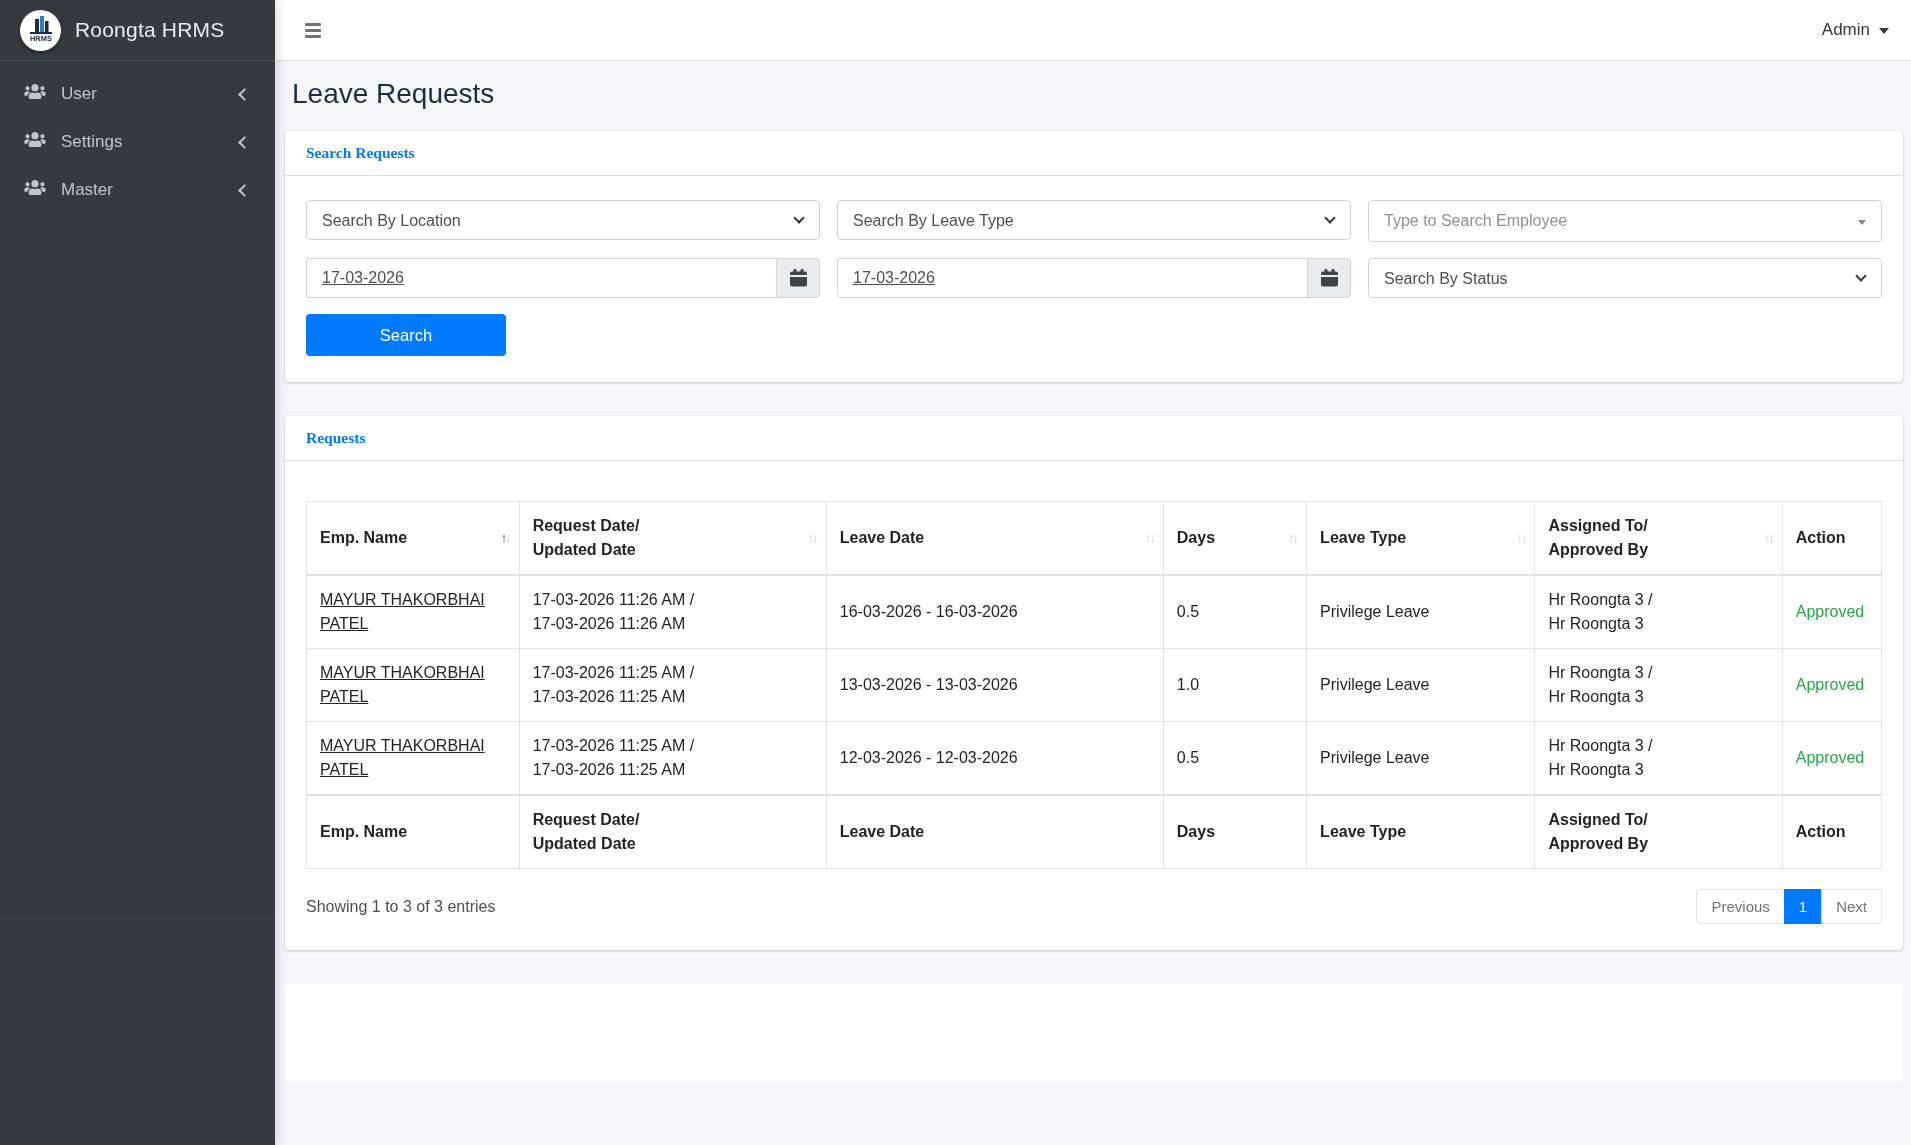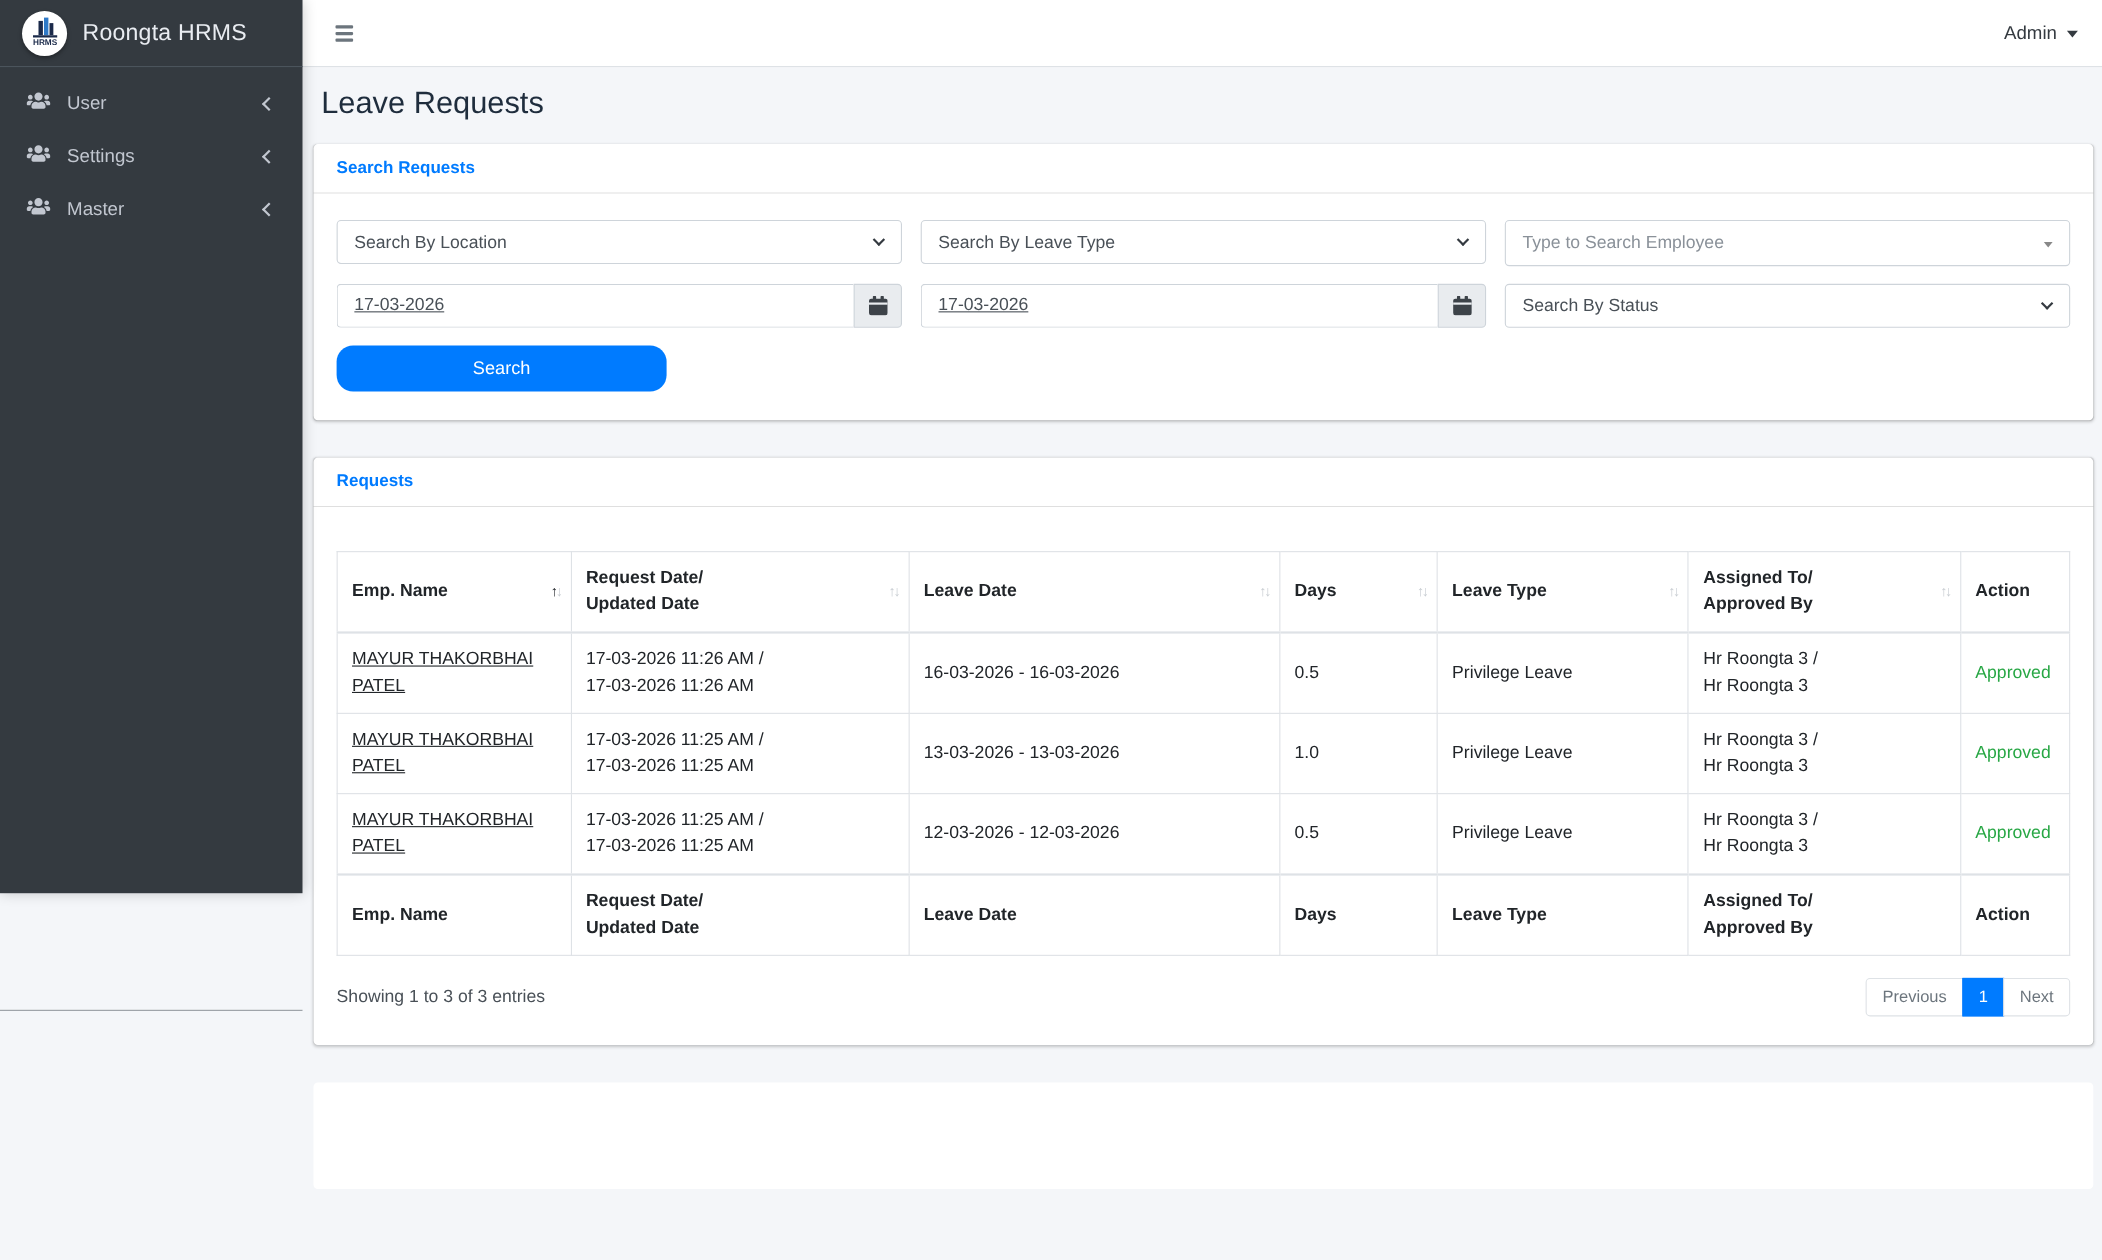--- a/index.html
+++ b/index.html
@@ -7,21 +7,21 @@
   body {
     font-family: "Liberation Sans", sans-serif;
     background:#f4f6f9;
     display:flex;
     overflow:hidden;
     color:#212529;
   }
 
   
   .sidebar {
-    width:275px; min-width:275px; height:812px;
+    width:275px; min-width:275px; height:1145px;
     background:#343a40; color:#c2c7d0;
     display:flex; flex-direction:column;
     position:relative; z-index:5;
     box-shadow:0 0 12px rgba(0,0,0,.2);
   }
   .brand {
     height:61px; display:flex; align-items:center;
     padding:0 14px 0 20px; gap:14px;
     border-bottom:1px solid #4b545c;
   }
@@ -61,21 +61,21 @@
     border-top:6px solid #343a40; margin-top:2px;
   }
 
   .content { flex:1; padding:17px 8px 0 10px; overflow:hidden; }
   .page-title { font-size:28px; font-weight:400; color:#1f2d3d; margin:0 0 21px 7px; }
 
   .card {
     background:#fff; border-radius:4px; margin-bottom:34px;
     box-shadow:0 0 1px rgba(0,0,0,.125), 0 1px 3px rgba(0,0,0,.2);
   }
-  .card-header { padding:13px 21px; border-bottom:1px solid rgba(0,0,0,.125); }
+  .card-header { padding:13px 21px; border-bottom:1px solid rgba(0,0,0,.125);font-family:Liberation Serif, serif; }
   .card-title { color:#007bff; font-weight:bold; font-size:15.5px; }
   .card-body { padding:24px 21px 26px 21px; }
 
   
   .filter-grid { display:grid; grid-template-columns:1fr 1fr 1fr; column-gap:17px; row-gap:16px; }
   .form-control {
     height:40px; width:100%;
     border:1px solid #ced4da; border-radius:4px;
     font-family:"Liberation Sans",sans-serif;
     font-size:16px; color:#495057; padding:0 15px; background:#fff;
@@ -98,22 +98,22 @@
     border-top:5px solid #888;
   }
   .input-group { display:flex; }
   .input-group .form-control { border-radius:4px 0 0 4px; border-right:none; flex:1;text-decoration:underline; }
   .input-addon {
     width:44px; background:#e9ecef; border:1px solid #ced4da;
     border-radius:0 4px 4px 0; display:flex; align-items:center; justify-content:center;
     cursor:pointer;
   }
   .btn-search {
-    width:300px; height:42px; background:#007bff; color:#fff;
-    border:none; border-radius:15px; font-size:16.5px; cursor:pointer;
+    width:200px; height:42px; background:#007bff; color:#fff;
+    border:none; border-radius:4px; font-size:16.5px; cursor:pointer;
     font-family:"Liberation Sans",sans-serif;
   }
 
   
   .table-wrap { margin-top:16px; }
   table.requests { width:100%; border-collapse:collapse; font-size:16px; }
   .requests th, .requests td {
     border:1px solid #dee2e6; text-align:left; vertical-align:middle;
     padding:12px 13px; line-height:24px;
   }

